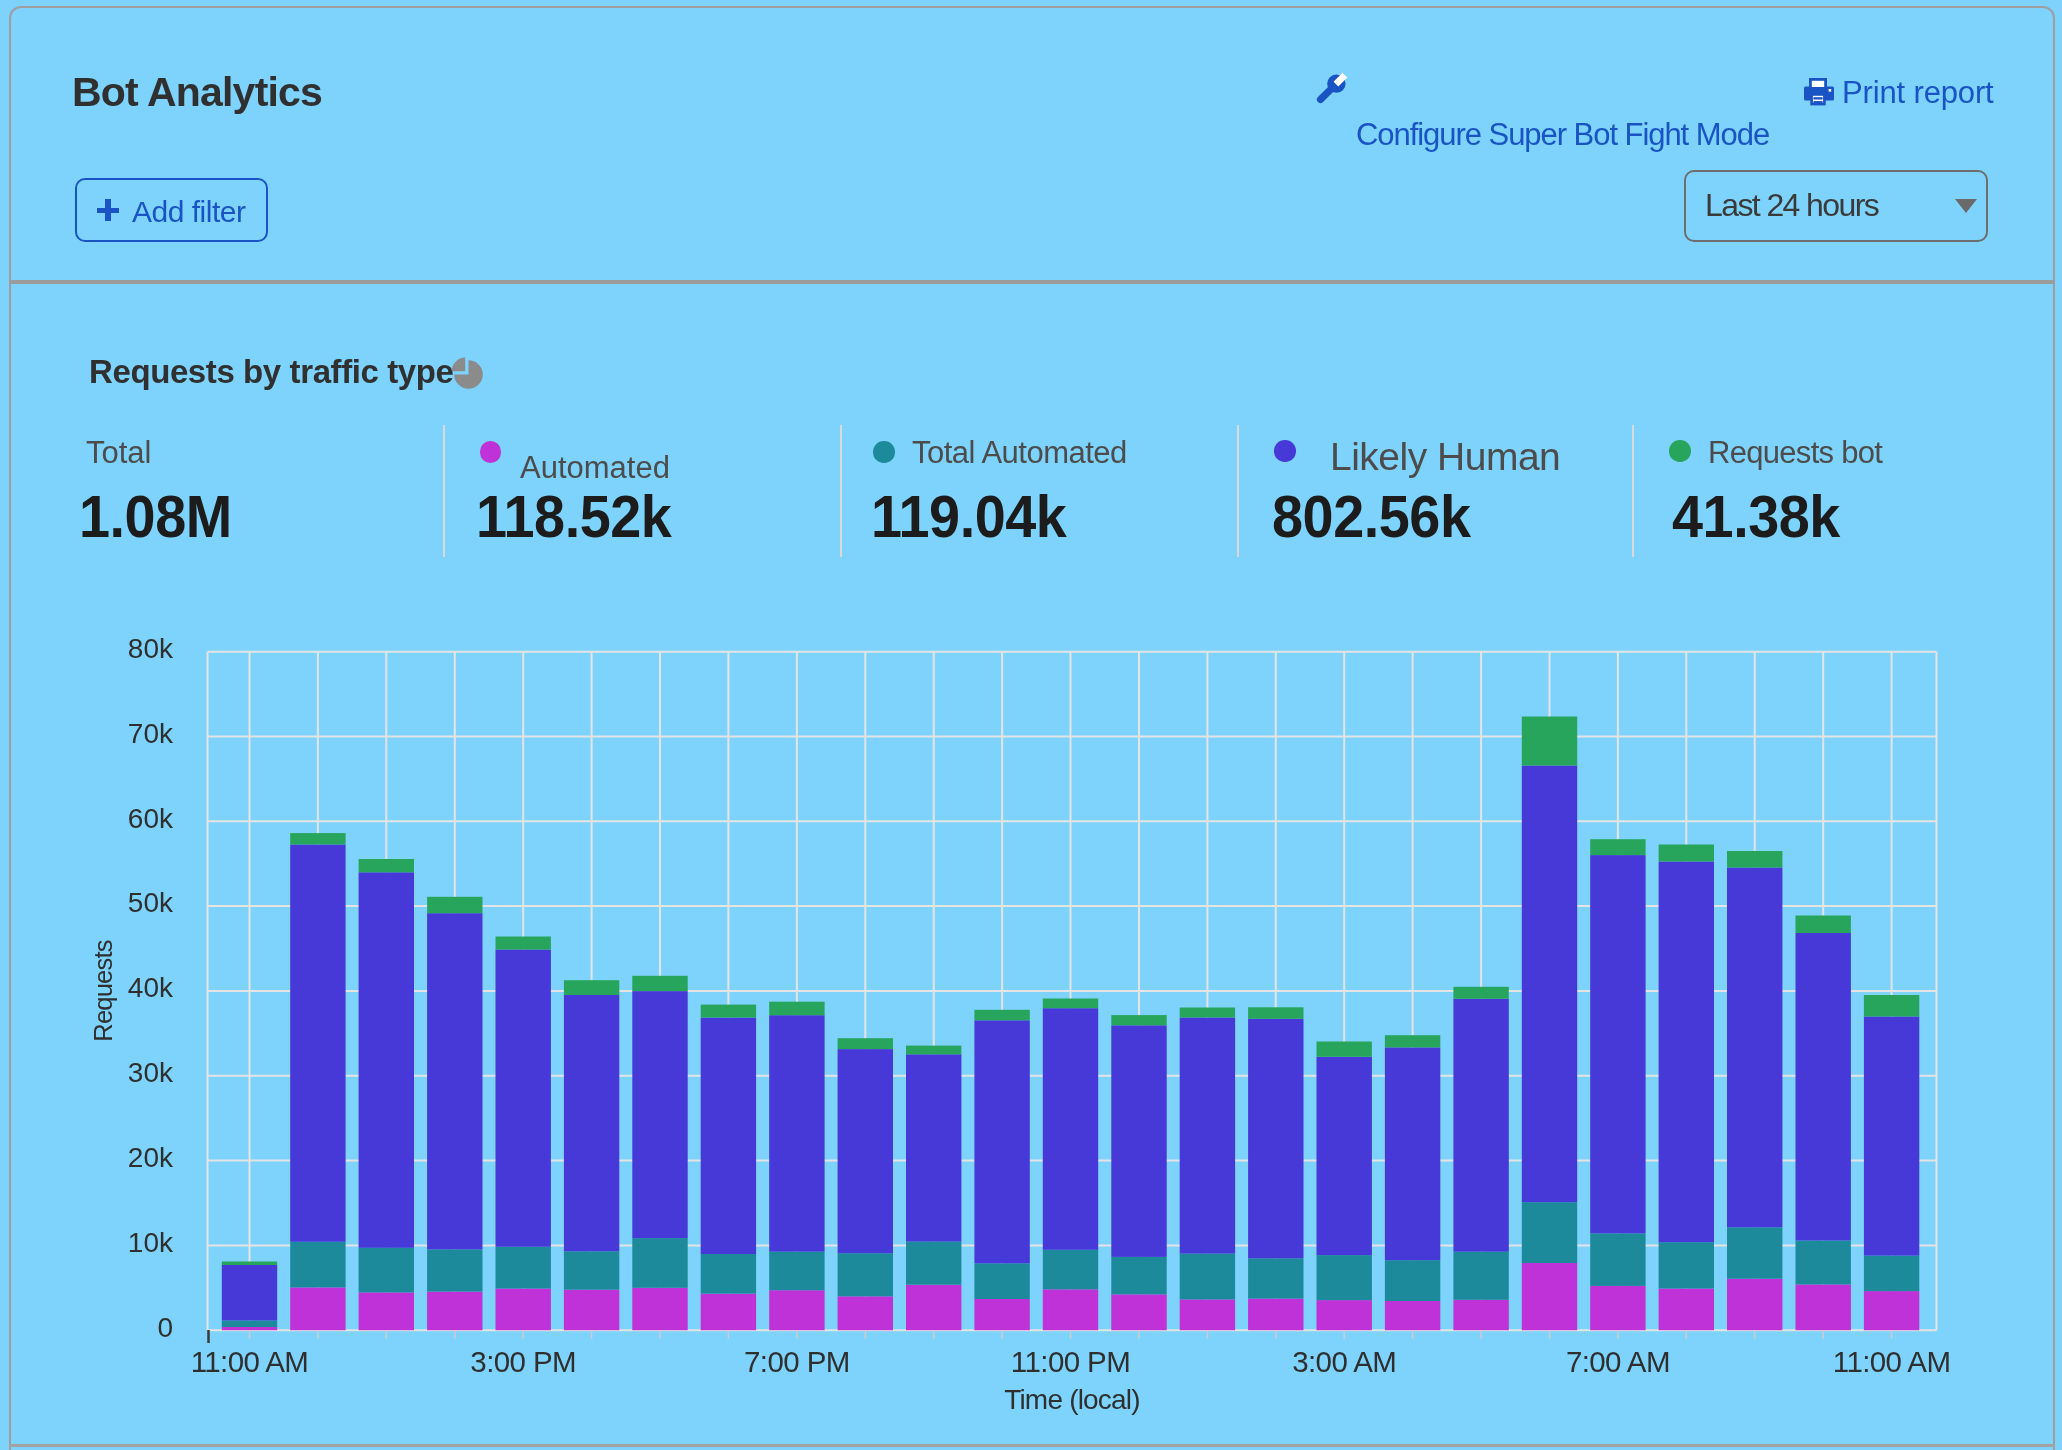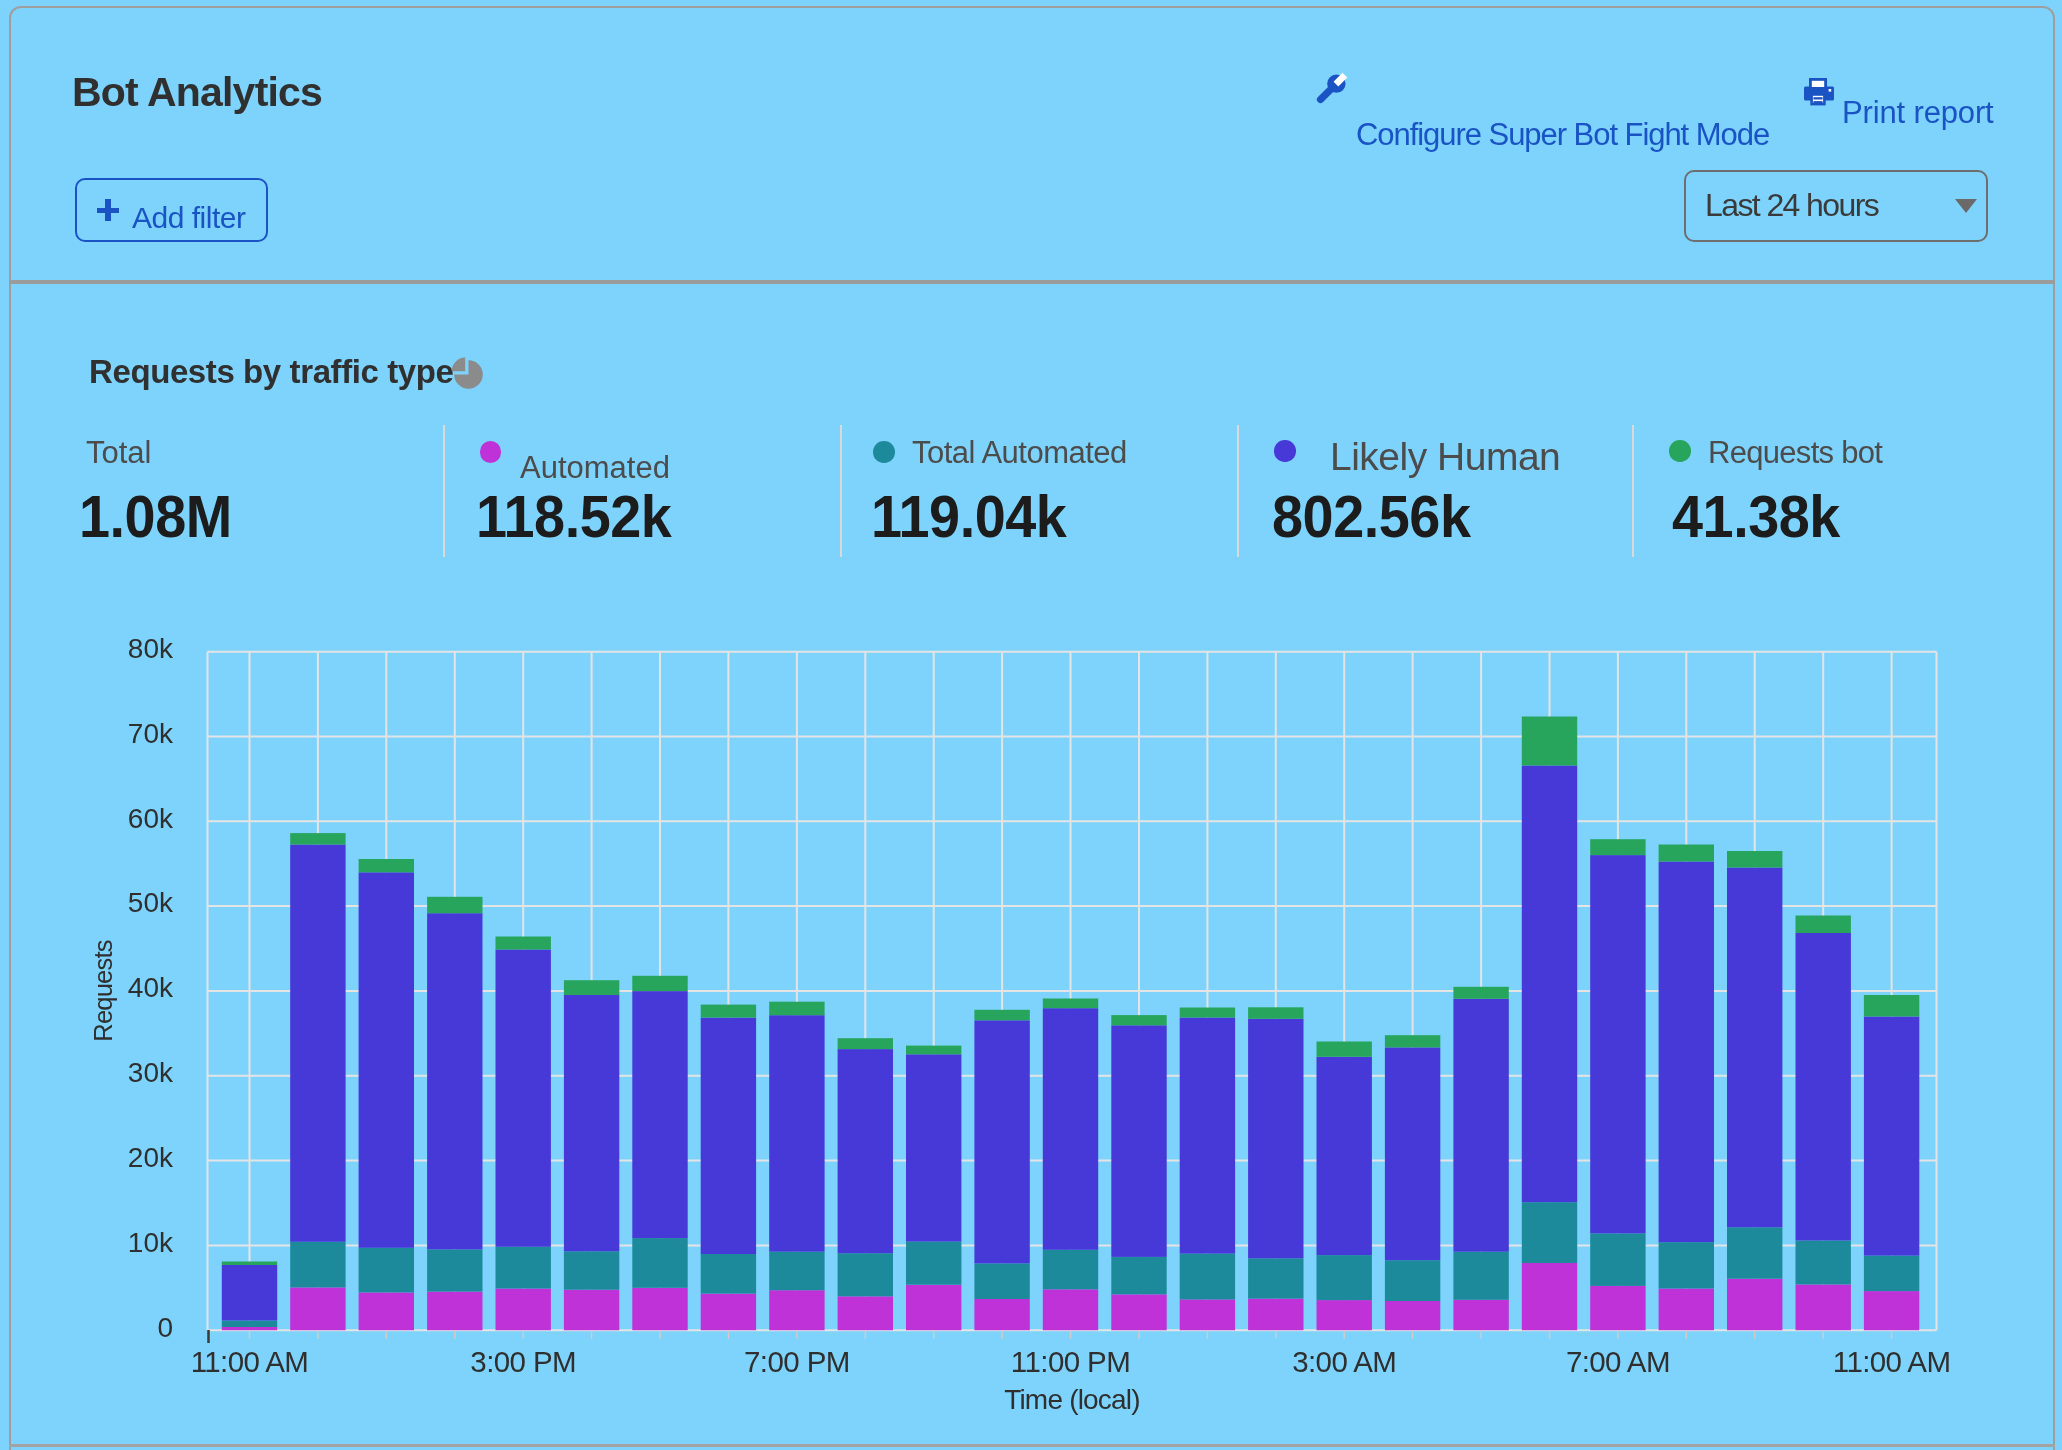--- a/index.html
+++ b/index.html
@@ -25,26 +25,26 @@
   <div class="abs" style="left:1356px;top:76.5px;font-size:31px;letter-spacing:-1.05px;color:#1a54c4;line-height:1;margin-top:42px;">Configure Super Bot Fight Mode</div>
 
   <svg class="abs" style="left:1800px;top:73px;" width="38" height="38" viewBox="0 0 38 38">
     <rect x="4" y="13.5" width="30" height="14" rx="1.5" fill="#1a54c4"></rect>
     <rect x="10.4" y="6.4" width="15.2" height="9" fill="#fff" stroke="#1a54c4" stroke-width="2.8"></rect>
     <rect x="11.6" y="21.5" width="12.8" height="9.6" fill="#fff" stroke="#1a54c4" stroke-width="2.6"></rect>
     <rect x="13.4" y="24.2" width="9.2" height="2.3" fill="#1a54c4"></rect>
     <rect x="13.4" y="28.1" width="9.2" height="2.3" fill="#1a54c4"></rect>
     <rect x="28.6" y="16" width="2.6" height="2.6" fill="#fff"></rect>
   </svg>
-  <div class="abs" style="left:1842px;top:76.5px;font-size:31px;letter-spacing:-0.15px;color:#1a54c4;line-height:1;margin-top:20px;">Print report</div>
+  <div class="abs" style="left:1842px;top:76.5px;font-size:31px;letter-spacing:-0.15px;color:#1a54c4;line-height:1;">Print report</div>
 
   <div class="abs" style="left:75px;top:178px;width:193px;height:64px;border:2.5px solid #1a54c4;border-radius:10px;"></div>
   <div class="abs" style="left:97px;top:207.5px;width:22px;height:5.5px;background:#1a54c4;"></div>
   <div class="abs" style="left:105.2px;top:199px;width:5.5px;height:22px;background:#1a54c4;"></div>
-  <div class="abs" style="left:132px;top:203px;font-size:30px;letter-spacing:-0.5px;color:#1a54c4;line-height:1;">Add filter</div>
+  <div class="abs" style="left:132px;top:197px;font-size:30px;letter-spacing:-0.5px;color:#1a54c4;line-height:1;">Add filter</div>
 
   <div class="abs" style="left:1684px;top:170px;width:304px;height:72px;border:2px solid #6e6e6e;border-radius:10px;"></div>
   <div class="abs" style="left:1705px;top:189px;font-size:32px;letter-spacing:-1.6px;color:#3a3a3a;line-height:1;">Last 24 hours</div>
   <div class="abs" style="left:1955px;top:199px;width:0;height:0;border-left:11px solid transparent;border-right:11px solid transparent;border-top:14px solid #6a6a6a;"></div>
 
   <div class="abs" style="left:9px;top:280px;width:2046px;height:4px;background:#9b9b9b;"></div>
 
   <div class="abs" style="left:89px;top:355px;font-size:33px;font-weight:700;letter-spacing:-0.4px;color:#303030;line-height:1;">Requests by traffic type</div>
   <svg class="abs" style="left:450px;top:357px;" width="34" height="34" viewBox="0 0 34 34">
     <path fill="#8b8b8b" d="M18.5 17.5 L18.5 3.2 A14.3 14.3 0 1 1 4.2 17.5 Z"></path>

